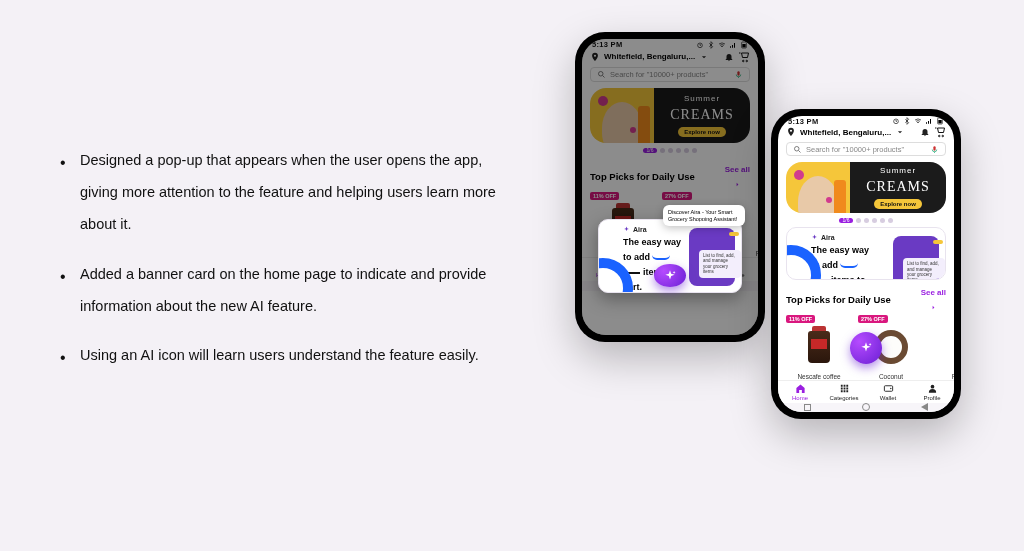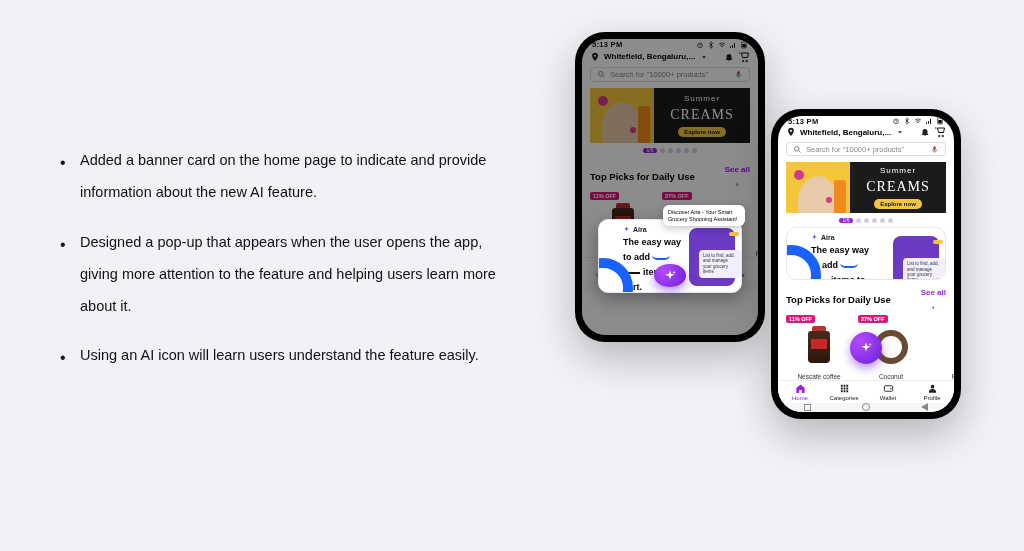--- a/index.html
+++ b/index.html
@@ -48,21 +48,21 @@
   .locrow { height:18px; display:flex; align-items:center; padding:0 8px; gap:4px; font-size:8px; font-weight:600; }
   .locrow .spacer { flex:1; }
   .locrow svg { width:10px; height:10px; fill:#222; }
   .locrow .carticon { width:12px; height:12px; }
 
   
   .search { margin:4px 8px 6px; height:20px; background:#fff; border:1px solid #ddd; border-radius:4px; display:flex; align-items:center; padding:0 6px; gap:4px; font-size:7.5px; color:#888; }
   .search svg { width:9px; height:9px; }
 
   
-  .hero { margin:0 8px; height:78px; border-radius:0; overflow:hidden; position:relative; display:flex; }
+  .hero { margin:0 8px; height:78px; border-radius:16px; overflow:hidden; position:relative; display:flex; }
   .hero .left { flex:0 0 40%; background:#f5c63a; position:relative; overflow:hidden;}
   .hero .left::before{ content:""; position:absolute; width:10px;height:10px;border-radius:50%;background:#d13b8e; top:8px; left:8px;}
   .hero .left::after{ content:""; position:absolute; width:6px;height:6px;border-radius:50%;background:#d13b8e; bottom:10px; left:40px;}
   .hero .face { position:absolute; left:12px; top:14px; width:40px; height:52px; background:#e8c9a8; border-radius:50% 50% 40% 40%; }
   .hero .bottle { position:absolute; right:4px; top:18px; width:12px; height:40px; background:#f08a1d; border-radius:3px; }
   .hero .right { flex:1; background:#1b1b1b; color:#fff; display:flex; flex-direction:column; align-items:center; justify-content:center; gap:4px; position:relative;}
   .hero .right .h1 { font-size:8px; letter-spacing:1px; }
   .hero .right .h2 { font-family: Georgia, serif; font-size:14px; letter-spacing:1px; }
   .hero .btn { background:#f5c63a; color:#111; font-size:6px; padding:2px 6px; border-radius:8px; font-weight:600;}
 
@@ -129,22 +129,22 @@
 
   
   .phone1 { left:575px; top:32px; }
   .phone2 { left:771px; top:109px; }
 </style>
 </head>
 <body>
 
 <div class="copy">
   <ul>
+    <li>Designed a pop-up that appears when the user opens the app, giving more attention to the feature and helping users learn more about it.</li>
     <li>Added a banner card on the home page to indicate and provide information about the new AI feature.</li>
-    <li>Designed a pop-up that appears when the user opens the app, giving more attention to the feature and helping users learn more about it.</li>
     <li>Using an AI icon will learn users understand the feature easily.</li>
   </ul>
 </div>
 
 <div class="phone phone1">
   <div class="screen">
     <div class="status">
       <span>5:13 PM</span>
       <span class="right">
         <svg viewBox="0 0 24 24">

